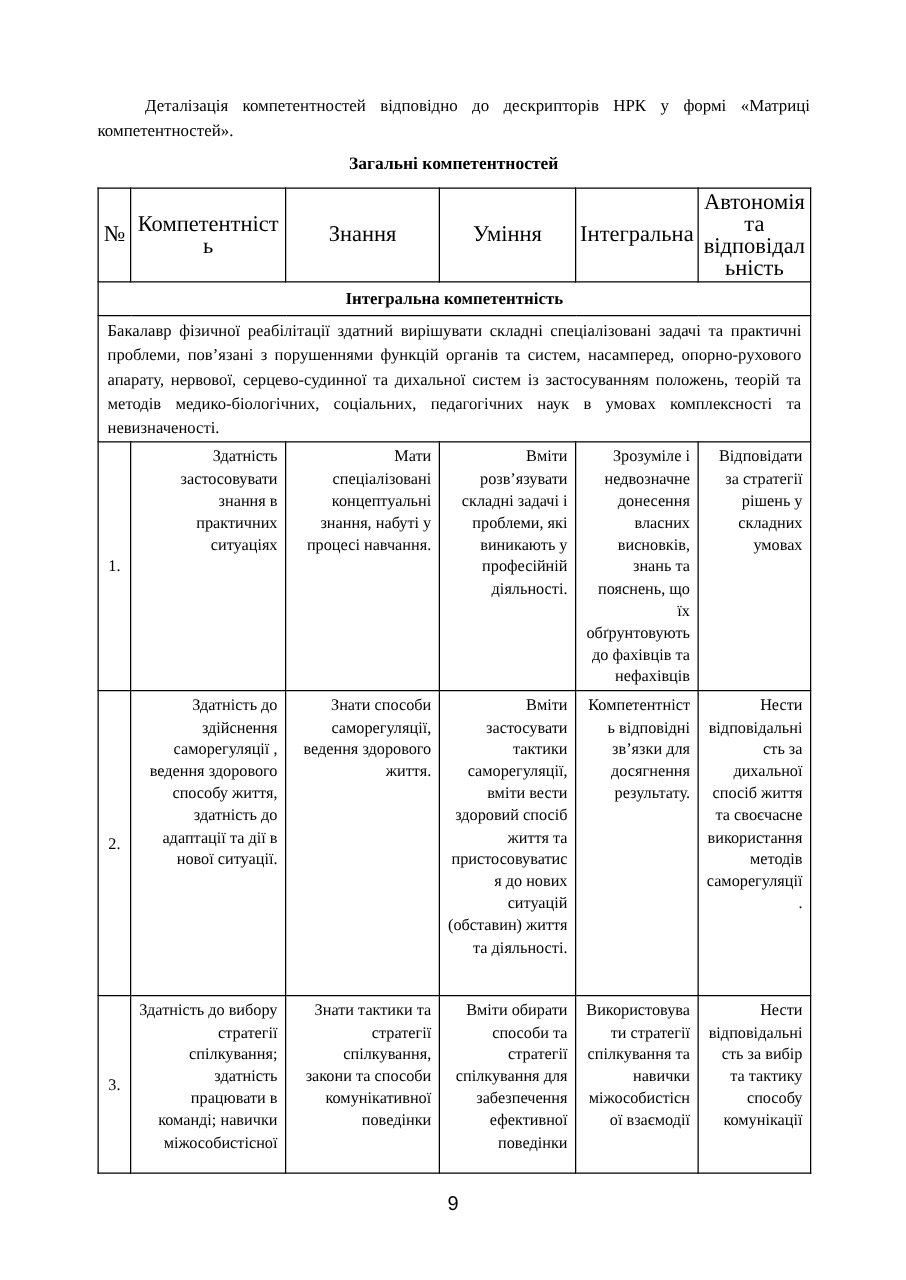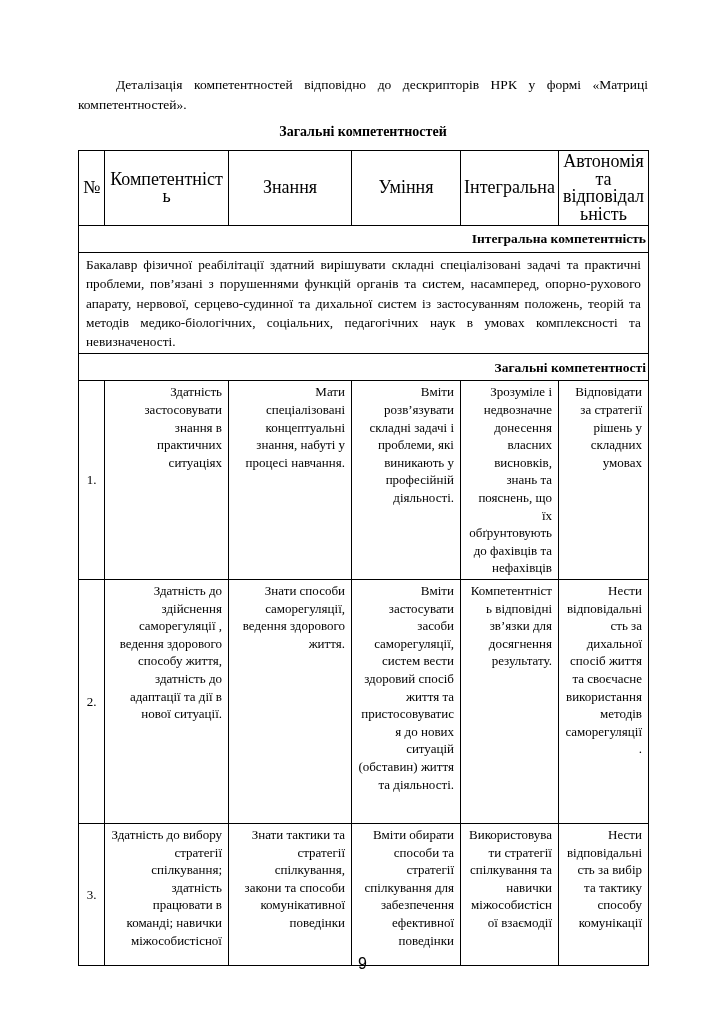--- a/index.html
+++ b/index.html
@@ -31,21 +31,21 @@
     font-size:13px; line-height:17.6px;
     font-weight:normal; text-align:right;
     overflow-wrap:break-word; word-wrap:break-word;
   }
   tr.r-header th {
     text-align:center; vertical-align:middle;
     font-size:18px; line-height:17.5px;
     padding:2px 3px; height:56px;
   }
   tr.r-section td {
-    text-align:right; vertical-align:middle;
+    text-align:center; vertical-align:middle;
     font-weight:bold; font-size:13.5px;
     height:22px; padding:2px;
   }
   tr.r-desc td {
     text-align:justify;
     font-size:13.3px; line-height:19.3px;
     padding:2px 7px; height:94px;margin-left:29px;
   }
   td.num { text-align:center; vertical-align:middle; padding:2px 1px; }
   tr.r1 { height:197px; }
@@ -88,38 +88,35 @@
           <th>Автономія та відповідальність</th>
         </tr>
 
         <tr class="r-section">
           <td colspan="6">Інтегральна компетентність</td>
         </tr>
         <tr class="r-desc">
           <td colspan="6">Бакалавр фізичної реабілітації здатний вирішувати складні спеціалізовані задачі та практичні проблеми, пов’язані з порушеннями функцій органів та систем, насамперед, опорно-рухового апарату, нервової, серцево-судинної та дихальної систем із застосуванням положень, теорій та методів медико-біологічних, соціальних, педагогічних наук в умовах комплексності та невизначеності.</td>
         </tr>
 
-        <tr class="r-section">
-          <td colspan="6">Загальні компетентності</td>
-        </tr>
 
         <tr class="r1">
           <td class="num">1.</td>
           <td>Здатність застосовувати знання в практичних ситуаціях</td>
           <td>Мати спеціалізовані концептуальні знання, набуті у процесі навчання.</td>
           <td>Вміти розв’язувати складні задачі і проблеми, які виникають у професійній діяльності.</td>
           <td>Зрозуміле і недвозначне донесення власних висновків, знань та пояснень, що їх обґрунтовують до фахівців та нефахівців</td>
           <td>Відповідати за стратегії рішень у складних умовах</td>
         </tr>
 
         <tr class="r2">
           <td class="num">2.</td>
           <td>Здатність до здійснення саморегуляції , ведення здорового способу життя, здатність до адаптації та дії в нової ситуації.</td>
           <td>Знати способи саморегуляції, ведення здорового життя.</td>
-          <td>Вміти застосувати засоби саморегуляції, систем вести здоровий спосіб життя та пристосовуватися до нових ситуацій (обставин) життя та діяльності.</td>
+          <td>Вміти застосувати тактики саморегуляції, вміти вести здоровий спосіб життя та пристосовуватися до нових ситуацій (обставин) життя та діяльності.</td>
           <td>Компетентність відповідні зв’язки для досягнення результату.</td>
           <td>Нести відповідальність за дихальної спосіб життя та своєчасне використання методів саморегуляції .</td>
         </tr>
 
         <tr class="r3">
           <td class="num">3.</td>
           <td>Здатність до вибору стратегії спілкування; здатність працювати в команді; навички міжособистісної</td>
           <td>Знати тактики та стратегії спілкування, закони та способи комунікативної поведінки</td>
           <td>Вміти обирати способи та стратегії спілкування для забезпечення ефективної поведінки</td>
           <td>Використовувати стратегії спілкування та навички міжособистісної взаємодії</td>

